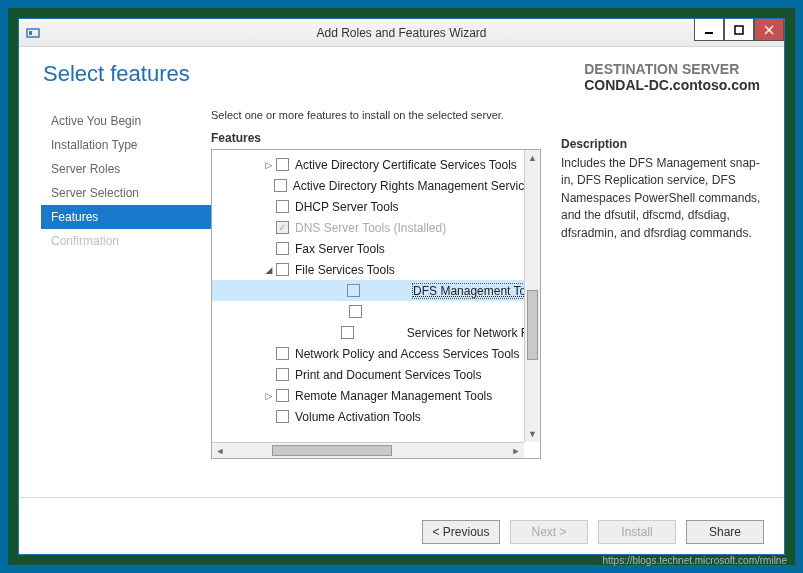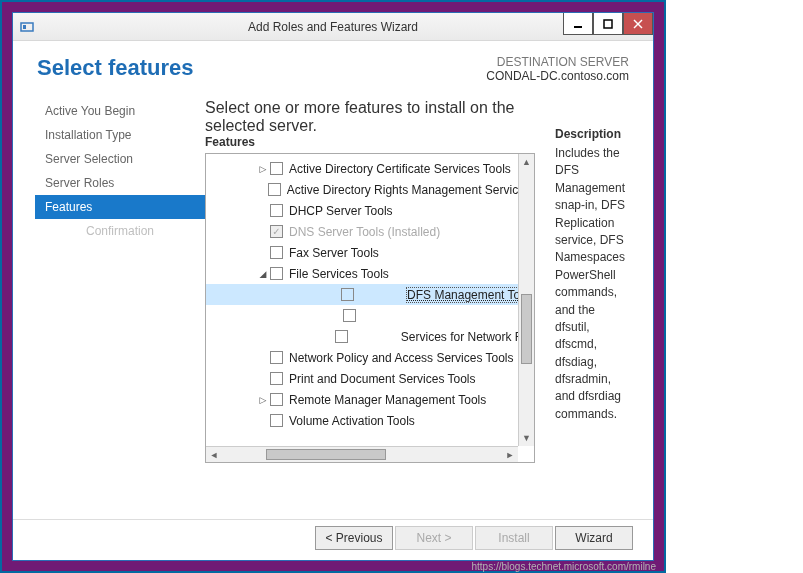--- a/index.html
+++ b/index.html
@@ -1,37 +1,37 @@
 <!DOCTYPE html>
 <html><head>
 <meta charset="utf-8">
 <style>
 * { box-sizing: border-box; margin: 0; padding: 0; font-family: "Segoe UI", Tahoma, sans-serif; }
 body { background: #fff; width: 803px; height: 573px; overflow: hidden; position: relative; }
-.outer-border { border: 2px solid #0369a1; width: 666px; height: 573px; position: relative; background: #701a75; }
+.outer-border { border: 8px solid #0369a1; width: 803px; height: 573px; position: relative; background: #14532d; }
 .window { position: absolute; inset: 10px; border: 1px solid #2a6db5; background: #fff; display: flex; flex-direction: column; }
 .titlebar { height: 28px; background: linear-gradient(#f6f6f6,#eaeaea); border-bottom: 1px solid #d8d8d8; display: flex; align-items: center; position: relative; }
 .titlebar .icon { width: 16px; height: 16px; margin-left: 6px; display:flex; align-items:center; justify-content:center; }
 .titlebar .title { position:absolute; left:0; right:0; text-align:center; font-size: 12px; color:#333; pointer-events:none; }
 .winbtns { position:absolute; right:0; top:0; height:22px; display:flex; }
 .winbtn { width:30px; height:22px; border:1px solid #555; border-top:none; display:flex; align-items:center; justify-content:center; }
 .winbtn.close { background:#c75050; color:#fff; }
 .winbtn.min,.winbtn.max { background:#fff; }
 .header { padding: 14px 24px 6px 24px; display:flex; justify-content:space-between; align-items:flex-start; }
-.header h1 { font-size: 22px; font-weight: 700; color:#1e6db5;text-align:right; }
-.dest { text-align:right; font-size:12px; color:#555; }
+.header h1 { font-size: 22px; font-weight: 400; color:#1e6db5;text-align:right; }
+.dest { font-size:14px; color:#555;font-weight:bold; }
 .dest .lbl { color:#777; }
-.dest .srv { color:#333;margin-left:12px; }
+.dest .srv { color:#333; }
 .body { flex:1; display:flex; padding: 4px 22px 2px 22px; gap:0; overflow:hidden;}
 .nav { width:170px; padding-top:6px; flex-shrink:0;}
 .nav-item { font-size:12px; color:#666; padding:5px 10px; cursor:pointer; }
 .nav-item.active { background:#1979ca; color:#fff; }
-.nav-item.disabled { color:#bfbfbf;text-align:center; }
+.nav-item.disabled { color:#bfbfbf; }
 .main { flex:1; display:flex; gap:20px; padding-top:6px; overflow:hidden;}
-.instr { font-size:16px; color:#333; }
+.instr { font-size:11px; color:#333; margin-bottom:10px; }
 .col-left { flex: 0 0 330px; min-width:0; display:flex; flex-direction:column;}
 .col-right { flex:1; min-width:0; }
 .section-label { font-size:12px; font-weight:600; color:#333; margin-bottom:4px; }
 .listbox { border:1px solid #aaa; height: 310px; position:relative; background:#fff; }
 .list-inner { position:absolute; inset:0 16px 16px 0; overflow:hidden; padding:4px 0; }
 .vscroll { position:absolute; right:0; top:0; bottom:16px; width:16px; background:#f0f0f0; border-left:1px solid #ccc; }
 .vscroll .thumb { position:absolute; left:2px; right:2px; top:140px; height:70px; background:#c9c9c9; border:1px solid #999; }
 .vscroll .arr { position:absolute; left:0; right:0; height:16px; display:flex; align-items:center; justify-content:center; font-size:9px; color:#666; }
 .vscroll .arr.up{ top:0;} .vscroll .arr.dn{ bottom:0;}
 .hscroll { position:absolute; left:0; right:16px; bottom:0; height:16px; background:#f0f0f0; border-top:1px solid #ccc;}
@@ -42,21 +42,21 @@
 .row .exp { width:14px; text-align:center; font-size:9px; color:#555; }
 .row .cb { width:13px; height:13px; border:1px solid #888; margin-right:6px; flex-shrink:0; display:flex; align-items:center; justify-content:center; font-size:10px; color:#666;}
 .row .cb.disabled { background:#eee; color:#aaa; }
 .row .txt { overflow:hidden; text-overflow:clip; }
 .row.sel { background:#cce8ff; }
 .row.sel .txt { text-decoration: underline dotted; outline:1px dotted #555; outline-offset:0px; }
 .row .txt.disabled { color:#aaa; }
 .indent-2 { padding-left:50px; }
 .indent-3 { padding-left:76px;gap:47px; }
 .desc-text { font-size:12px; color:#333; line-height:1.45; }
-.buttonbar { border-top:1px solid #ddd; padding:6px 20px 10px 10px; display:flex; justify-content:flex-end; gap:2px; }
+.buttonbar { border-top:1px solid #ddd; padding:22px 20px 10px 10px; display:flex; justify-content:flex-end; gap:10px; }
 .btn { min-width:78px; height:24px; border:1px solid #999; background:#eee; font-size:12px; color:#333; display:flex; align-items:center; justify-content:center; cursor:pointer; }
 .btn.disabled { color:#aaa; border-color:#ccc; }
 .watermark { position:absolute; right:8px; bottom:-1px; font-size:10px; color:#b3b3b3; }
 </style>
 </head>
 <body>
 
 <div class="outer-border">
 <div class="window">
 
@@ -94,22 +94,22 @@
       <div class="lbl">DESTINATION SERVER</div>
       <div class="srv">CONDAL-DC.contoso.com</div>
     </div>
   </div>
 
   <div class="body">
 
     <div class="nav" id="nav">
           <div class="nav-item">Active You Begin</div>
           <div class="nav-item">Installation Type</div>
+          <div class="nav-item">Server Roles</div>
           <div class="nav-item">Server Selection</div>
-          <div class="nav-item">Server Roles</div>
           <div class="nav-item active">Features</div>
           <div class="nav-item disabled">Confirmation</div>
         </div>
 
     <div class="main">
       <div class="col-left">
         <div class="instr">Select one or more features to install on the selected server.</div>
         <div class="section-label">Features</div>
         <div class="listbox">
           <div class="list-inner" id="tree">
@@ -197,18 +197,18 @@
         <div class="desc-text">Includes the DFS Management snap-in, DFS Replication service, DFS Namespaces PowerShell commands, and the dfsutil, dfscmd, dfsdiag, dfsradmin, and dfsrdiag commands.</div>
       </div>
     </div>
 
   </div>
 
   <div class="buttonbar">
     <div class="btn">&lt; Previous</div>
     <div class="btn disabled">Next &gt;</div>
     <div class="btn disabled">Install</div>
-    <div class="btn">Wizard</div>
+    <div class="btn">Share</div>
   </div>
 
 </div>
 <div class="watermark">https://blogs.technet.microsoft.com/rmilne</div>
 </div>
 
 </body></html>

